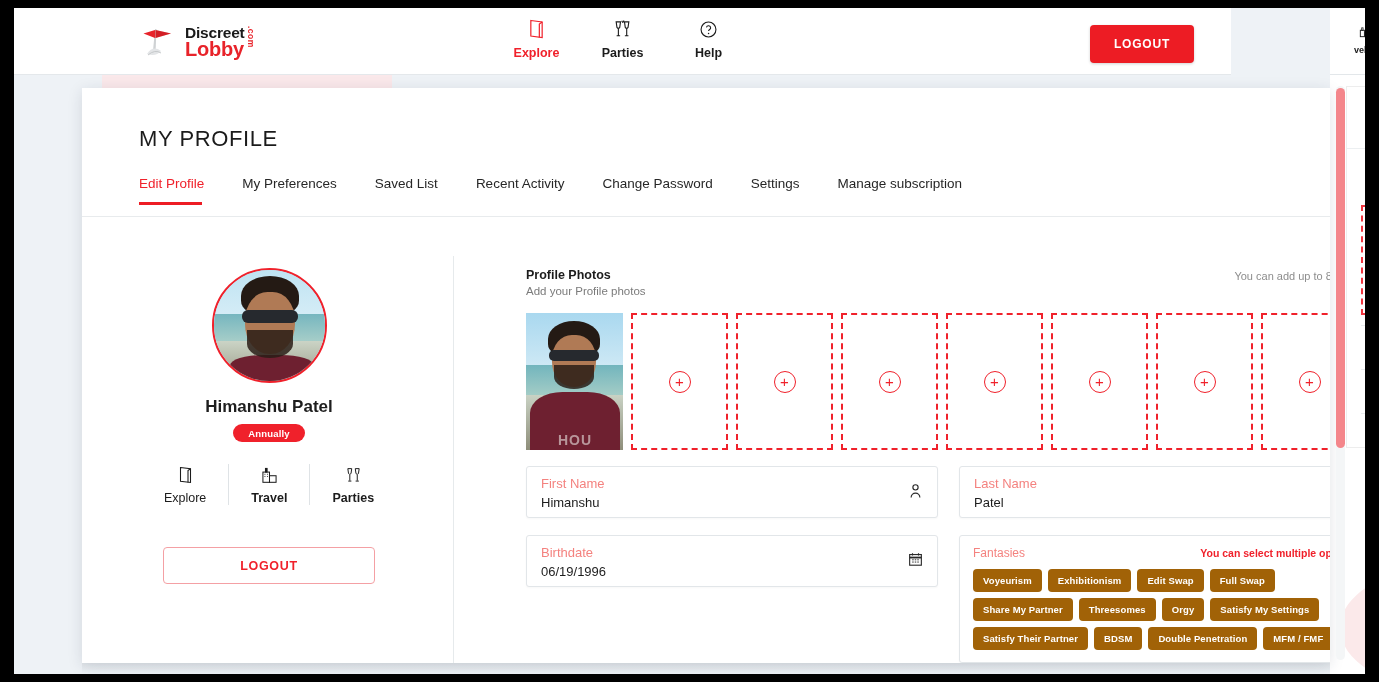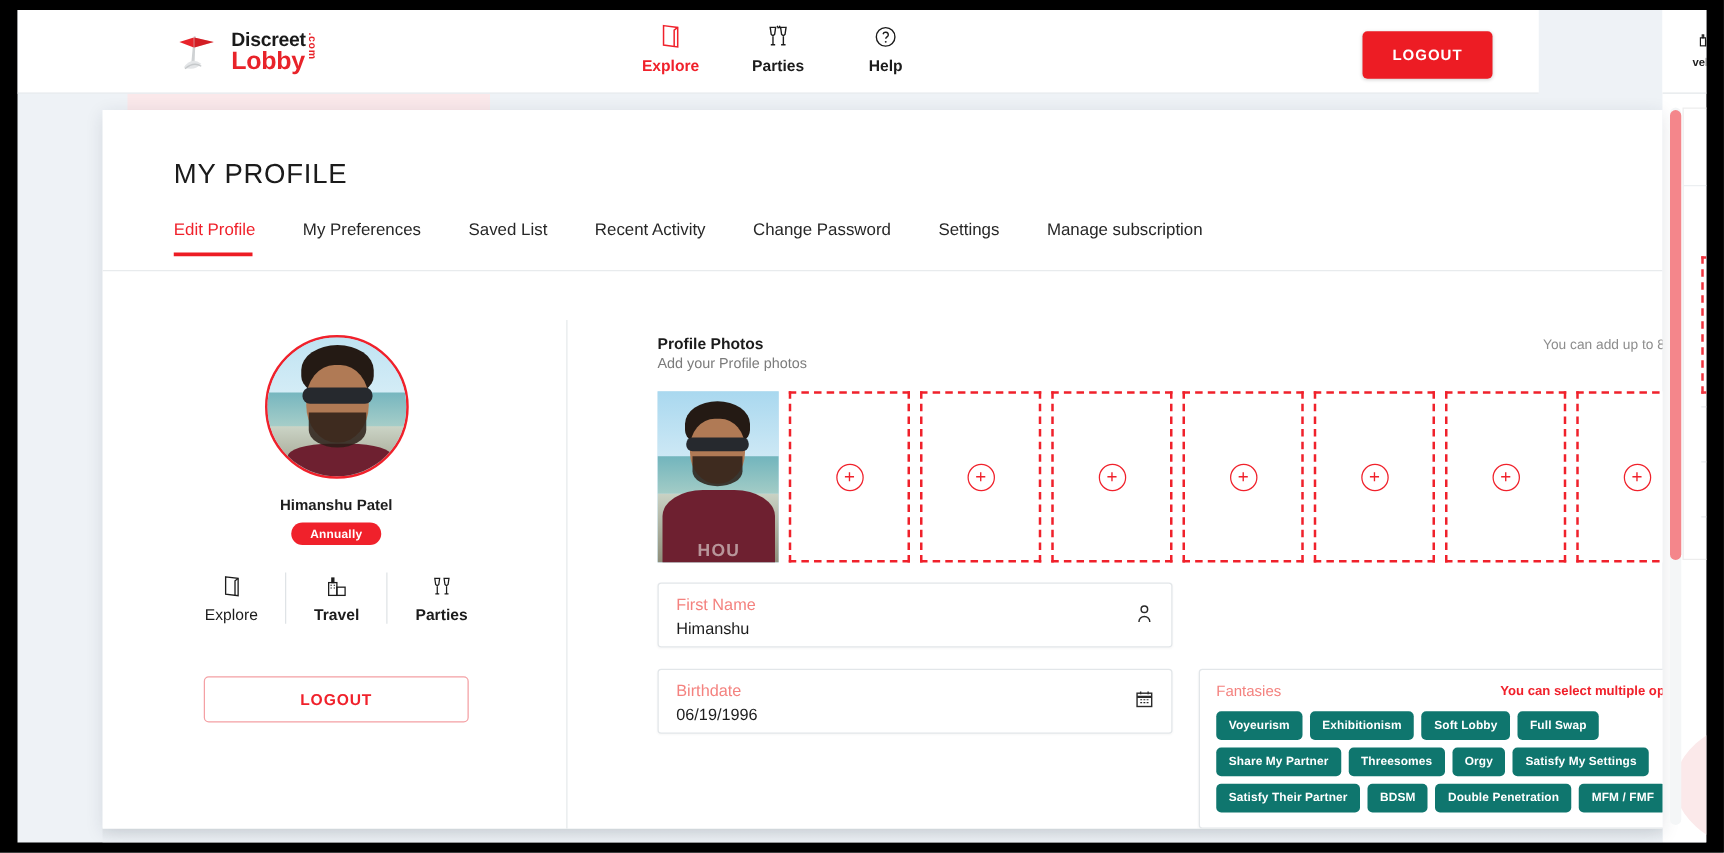--- a/index.html
+++ b/index.html
@@ -177,21 +177,21 @@
   .av-sky { position: absolute; inset: 0 0 52% 0; background: linear-gradient(#bfe3f2,#d8eef7); }
   .av-sea { position: absolute; top: 40%; left: 0; right: 0; height: 26%; background: linear-gradient(#76b6bf,#a9cfc9); }
   .av-sand { position: absolute; top: 64%; left: 0; right: 0; bottom: 0; background: linear-gradient(#cbd4c6,#9a9a86); }
   .av-hair { position: absolute; left: 27px; top: 6px; width: 58px; height: 40px; border-radius: 50% 50% 38% 38%; background: #241a14; }
   .av-face { position: absolute; left: 31px; top: 22px; width: 50px; height: 62px; border-radius: 45% 45% 48% 48%; background: #b07a55; }
   .av-glass { position: absolute; left: 28px; top: 40px; width: 56px; height: 13px; border-radius: 6px; background: #26292e; }
   .av-beard { position: absolute; left: 33px; top: 60px; width: 46px; height: 28px; border-radius: 0 0 50% 50%; background: #2a1d16; opacity: .85; }
   .av-shirt { position: absolute; left: 16px; bottom: 0; width: 84px; height: 26px; border-radius: 40% 40% 0 0; background: #6e2030; }
 
   #user-name {
-    margin-top: 14px; font-size: 12px; color: #1e1e1e; font-weight: bold;
+    margin-top: 14px; font-size: 17px; color: #1e1e1e; font-weight: bold;
   }
   #plan-badge {
     margin-top: 7px;
     background: #F0212B; color: #fff;
     font-size: 9.5px; font-weight: bold;
     padding: 3.5px 15px; border-radius: 11px;
     letter-spacing: 0.2px;
   }
   #quick-links {
     margin-top: 22px; display: flex; align-items: stretch;
@@ -279,21 +279,21 @@
     border: 1px solid #e2e6e9; border-radius: 3px;
     background: #fff; padding: 10px 13px 12px 13px;
     min-height: 114px;
     box-shadow: 0 1px 2px rgba(0,0,0,0.03);
   }
   .fan-head { display: flex; justify-content: space-between; align-items: center; }
   .fan-title { font-size: 12px; color: #F4827F; }
   .fan-note { font-size: 10.5px; color: #F0212B; font-weight: bold; }
   .fan-tags { margin-top: 9px; display: flex; flex-wrap: wrap; gap: 6px; }
   .tag {
-    background: #0f766e; color: #fff;
+    background: #a16207; color: #fff;
     font-size: 9.5px; font-weight: bold;
     padding: 6px 10px; border-radius: 4px;
     cursor: pointer; white-space: nowrap;
     letter-spacing: 0.1px;
   }
 
   
   .birthdate { grid-column: 1; grid-row: 2; }
 
   
@@ -531,20 +531,30 @@
           <div class="field-label">First Name</div>
           <div class="field-value">Himanshu</div>
           <span class="field-icon">
             <svg width="15" height="16" viewBox="0 0 20 22" fill="none" stroke="#2a2a2a" stroke-width="1.6">
               <circle cx="10" cy="6" r="3.6"></circle>
                 <path d="M4 20 a6 6 0 0 1 12 0"></path>
             </svg>
           </span>
         </div>
 
+        <div class="field">
+          <div class="field-label">Last Name</div>
+          <div class="field-value">Patel</div>
+          <span class="field-icon">
+            <svg width="15" height="16" viewBox="0 0 20 22" fill="none" stroke="#2a2a2a" stroke-width="1.6">
+              <circle cx="10" cy="6" r="3.6"></circle>
+                <path d="M4 20 a6 6 0 0 1 12 0"></path>
+            </svg>
+          </span>
+        </div>
 
         <div class="field birthdate">
           <div class="field-label">Birthdate</div>
           <div class="field-value">06/19/1996</div>
           <span class="field-icon">
             <svg width="15" height="15" viewBox="0 0 20 20" fill="none" stroke="#2a2a2a" stroke-width="1.5">
               <rect x="2.2" y="3.4" width="15.6" height="14.2"></rect>
               <path d="M2.2 7.4 H17.8" stroke-width="2.4"></path>
               <path d="M6 1.6 v3 M14 1.6 v3"></path>
               <path d="M5.6 10.4h2M9 10.4h2M12.4 10.4h2M5.6 13.4h2M9 13.4h2M12.4 13.4h2" stroke-width="1.3"></path>
@@ -553,21 +563,21 @@
         </div>
 
         <div class="fantasies">
           <div class="fan-head">
             <div class="fan-title">Fantasies</div>
             <div class="fan-note">You can select multiple options</div>
           </div>
           <div class="fan-tags">
             <span class="tag">Voyeurism</span>
             <span class="tag">Exhibitionism</span>
-            <span class="tag">Soft Lobby</span>
+            <span class="tag">Edit Swap</span>
             <span class="tag">Full Swap</span>
             <span class="tag">Share My Partner</span>
             <span class="tag">Threesomes</span>
             <span class="tag">Orgy</span>
             <span class="tag">Satisfy My Settings</span>
             <span class="tag">Satisfy Their Partner</span>
             <span class="tag">BDSM</span>
             <span class="tag">Double Penetration</span>
             <span class="tag">MFM / FMF</span>
           </div>

